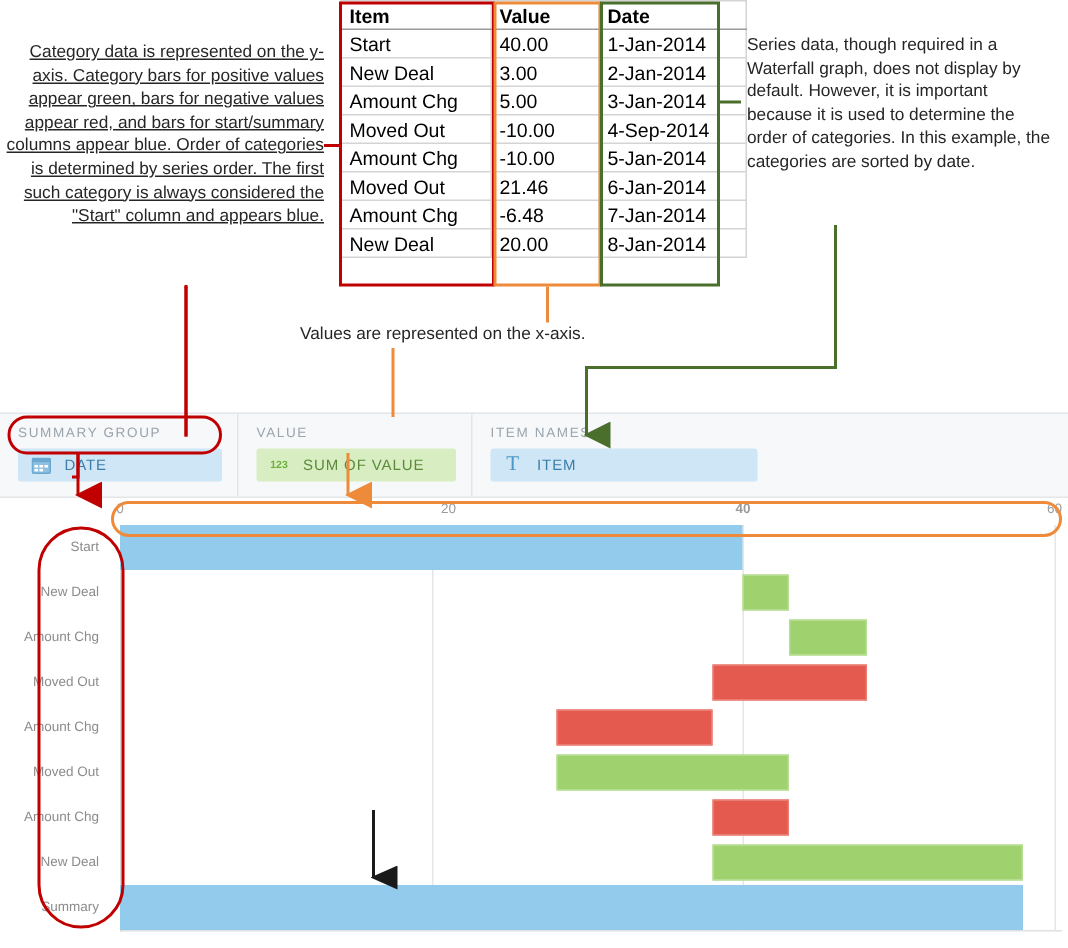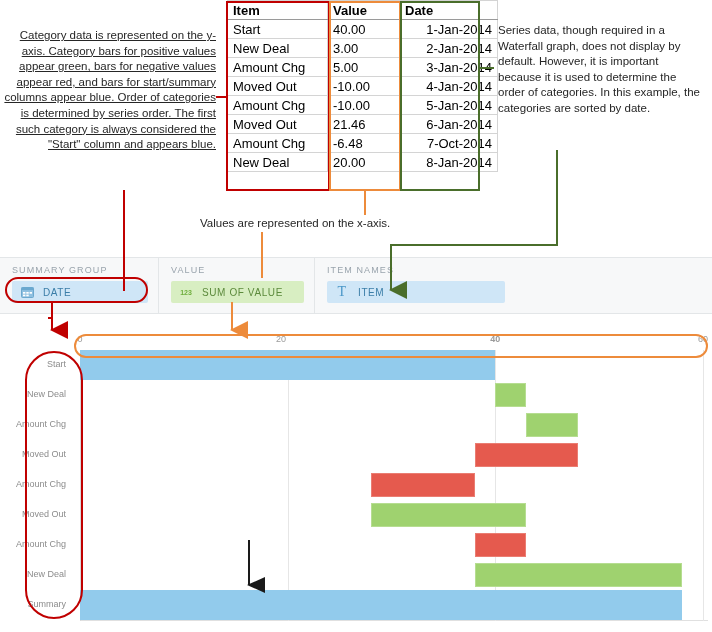--- a/index.html
+++ b/index.html
@@ -42,21 +42,21 @@
     font-weight: normal;
     background: #fff;
   }
   #data-table thead th {
     font-weight: bold;
     text-align: left;
     border-bottom: 1px solid #9a9a9a;
   }
   .col-item  { width: 100px; text-align: left; }
   .col-value { width: 72px;  text-align: left; }
-  .col-date  { width: 98px;  text-align: right; }
+  .col-date  { width: 98px;  text-align: left; }
   #data-table thead .col-value,
   #data-table thead .col-date { text-align: left; }
 
   
   .callout-box {
     position: absolute;
     pointer-events: none;
     box-sizing: border-box;
   }
   #box-item   { left: 226px; top: 1px; width: 104px; height: 190px;
@@ -69,21 +69,21 @@
   
   #overlay {
     position: absolute; left: 0; top: 0;
     width: 712px; height: 632px;
     pointer-events: none;
   }
 
   
   #shelf {
     position: absolute;
-    left: 0; top: 257px;
+    left: 0; top: 275px;
     width: 712px; height: 57px;
     background: #f7f8f9;
     border-top: 1px solid #e3e6e8;
     border-bottom: 1px solid #e3e6e8;
     box-sizing: border-box;
     display: flex;
     align-items: flex-start;
   }
   .shelf-group {
     box-sizing: border-box;
@@ -218,36 +218,36 @@
       <td class="col-date">2-Jan-2014</td>
     </tr>
     <tr>
       <td class="col-item">Amount Chg</td>
       <td class="col-value">5.00</td>
       <td class="col-date">3-Jan-2014</td>
     </tr>
     <tr>
       <td class="col-item">Moved Out</td>
       <td class="col-value">-10.00</td>
-      <td class="col-date">4-Jan-2014</td>
+      <td class="col-date">4-Sep-2014</td>
     </tr>
     <tr>
       <td class="col-item">Amount Chg</td>
       <td class="col-value">-10.00</td>
       <td class="col-date">5-Jan-2014</td>
     </tr>
     <tr>
       <td class="col-item">Moved Out</td>
       <td class="col-value">21.46</td>
       <td class="col-date">6-Jan-2014</td>
     </tr>
     <tr>
       <td class="col-item">Amount Chg</td>
       <td class="col-value">-6.48</td>
-      <td class="col-date">7-Oct-2014</td>
+      <td class="col-date">7-Jan-2014</td>
     </tr>
     <tr>
       <td class="col-item">New Deal</td>
       <td class="col-value">20.00</td>
       <td class="col-date">8-Jan-2014</td>
     </tr>
   </tbody>
 </table>
 
 <div class="callout-box" id="box-item"></div>
@@ -288,21 +288,21 @@
       <span class="pill-icon icon-T">T</span>
       <span>ITEM</span>
     </div>
   </div>
 
 </div>
 
 <div id="chart">
   <div id="axis-row">
       <div class="tick-label" style="left: 80px;">0</div>
-      <div class="tick-label" style="left: 281px;">20</div>
+      <div class="tick-label" style="left: 299px;">20</div>
       <div class="tick-label" style="left: 495.333px; font-weight: bold;">40</div>
       <div class="tick-label" style="left: 703px;">60</div>
     </div>
   <div id="plot">
     <div class="plot-baseline"></div>
   <div class="axis-line" style="left: 80px;"></div>
       <div class="gridline" style="left: 287.667px;"></div>
       <div class="gridline" style="left: 495.333px;"></div>
       <div class="gridline" style="left: 703px;"></div>
       <div class="bar-row" style="top: 0px;">

